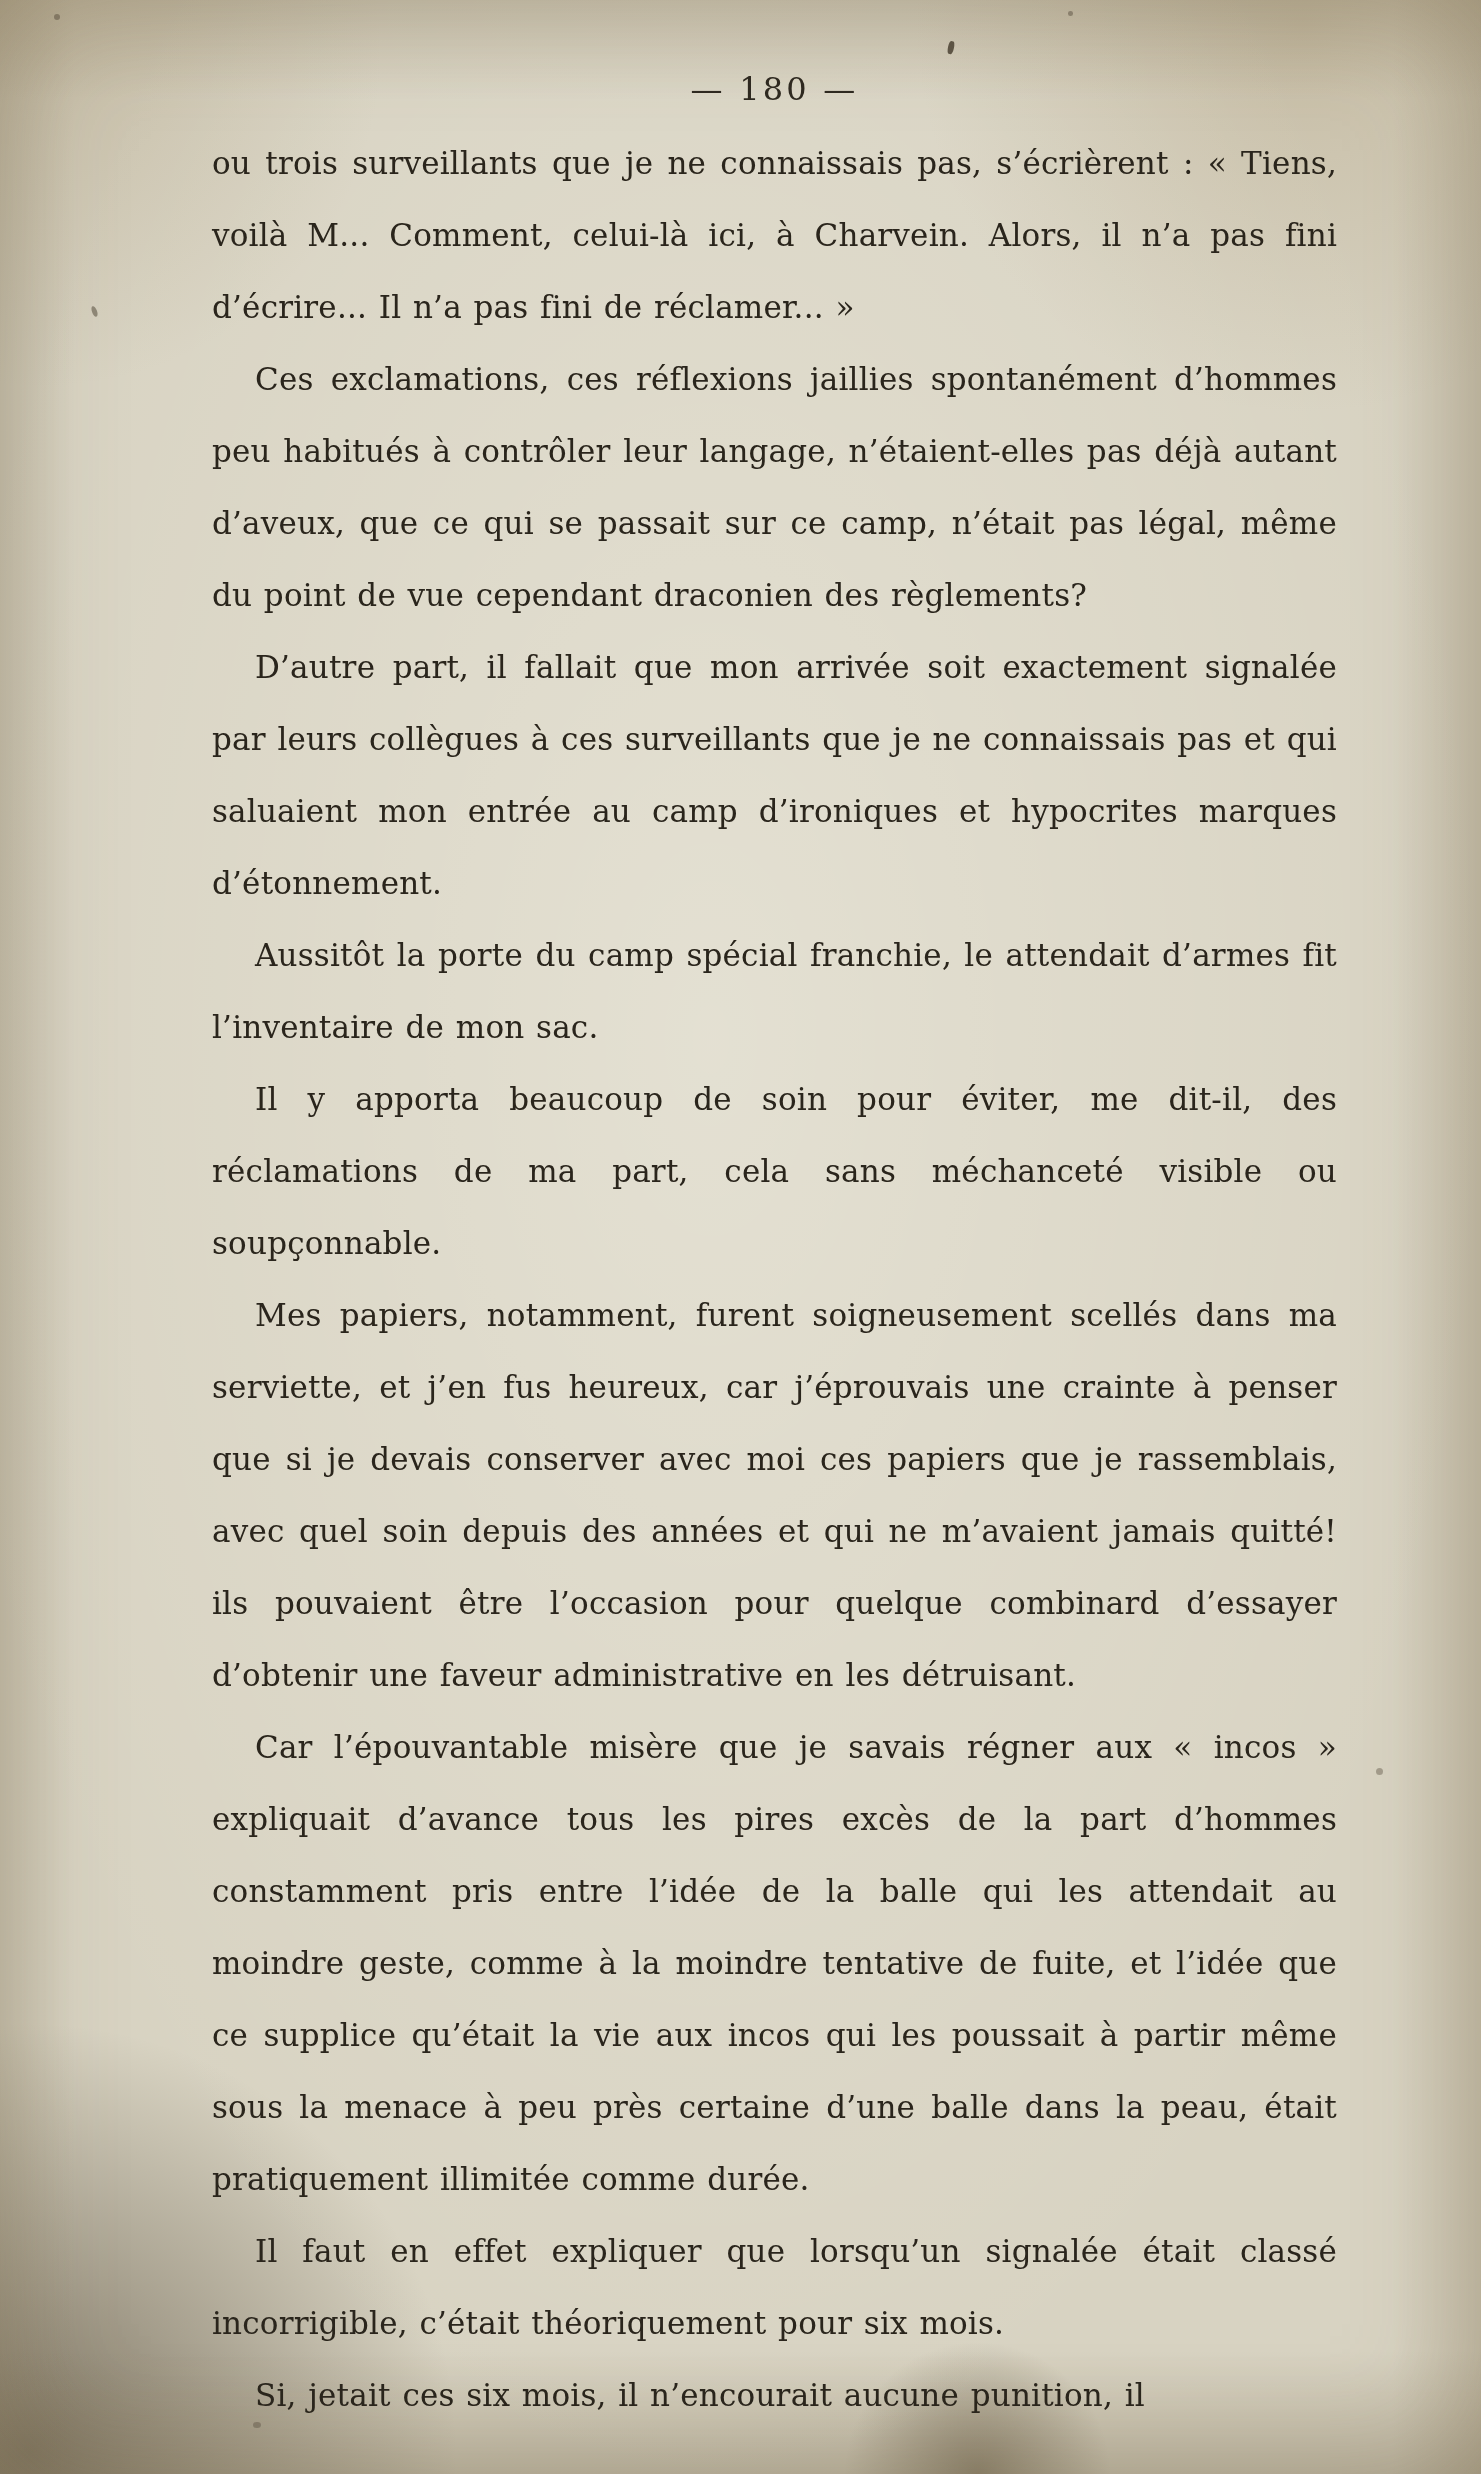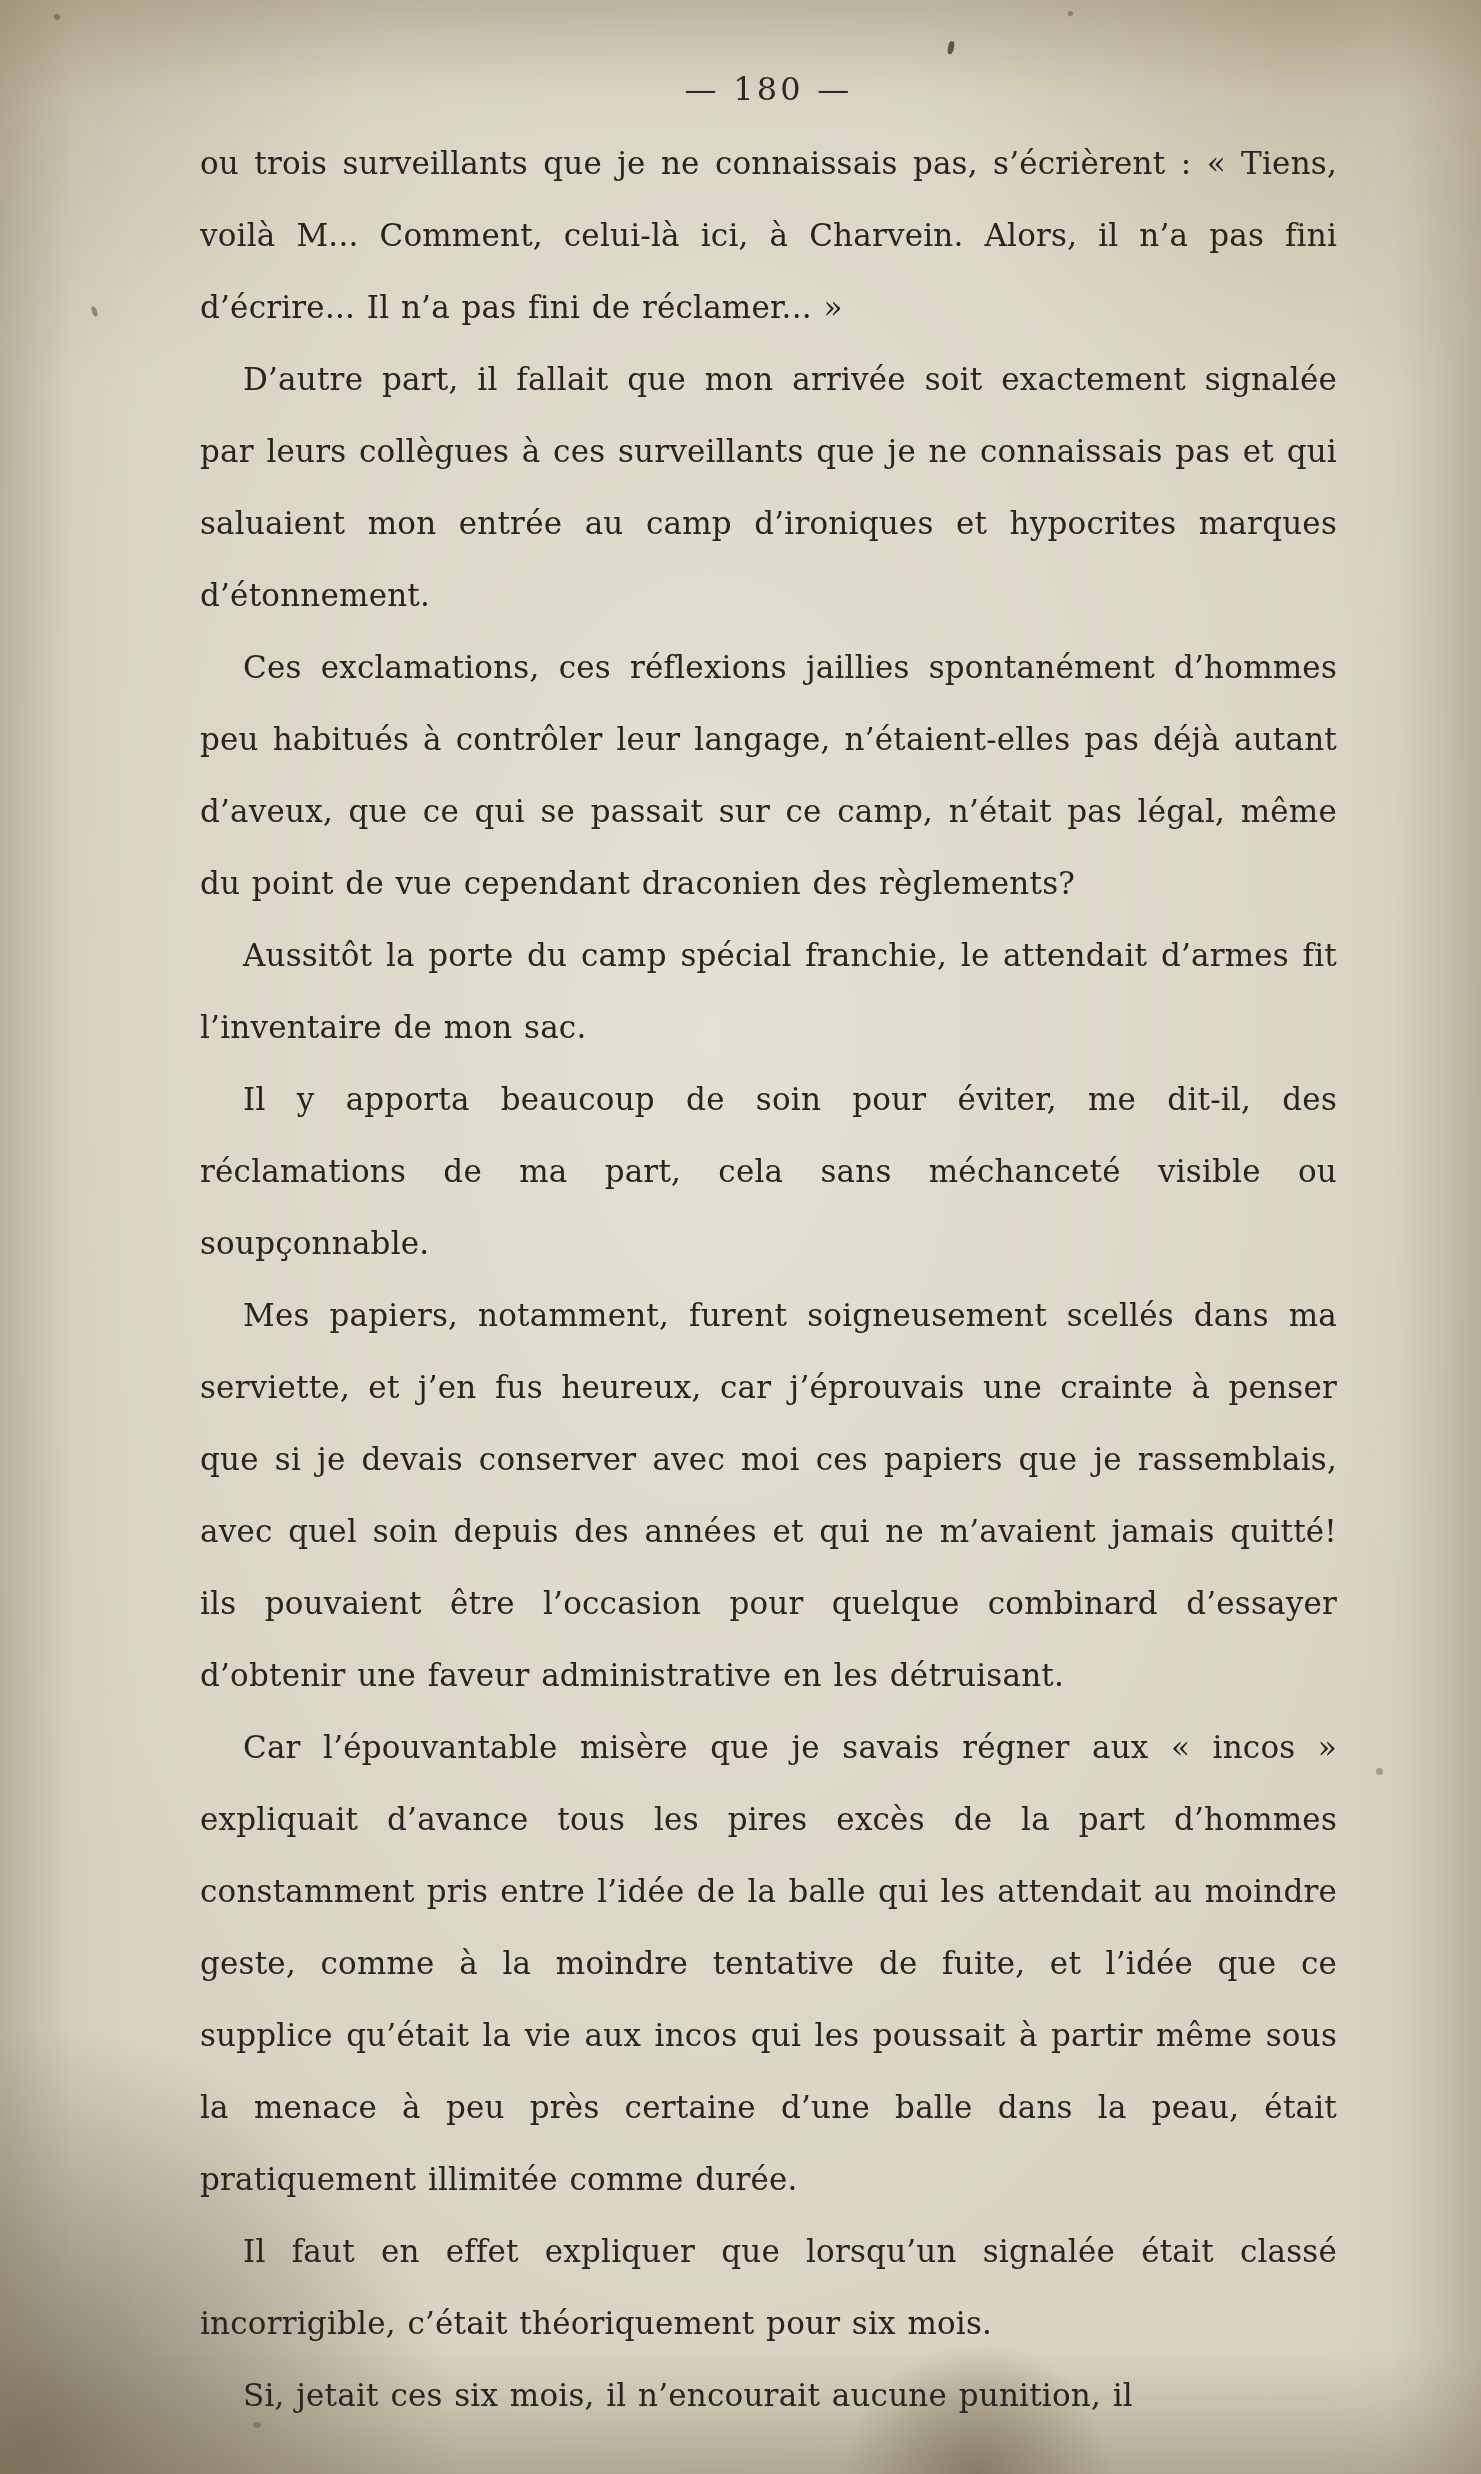--- a/index.html
+++ b/index.html
@@ -34,21 +34,21 @@
       
       radial-gradient(circle at 66% 100%, rgba(90,78,55,0.55), rgba(90,78,55,0) 5%),
       
       radial-gradient(circle at 88% 1%, rgba(168,150,115,0.35), rgba(168,150,115,0) 14%),
       
       radial-gradient(circle at 3% 2%, rgba(160,143,110,0.30), rgba(160,143,110,0) 12%);
     box-shadow: inset 0 0 126px rgba(105,92,66,0.30);
   }
   .content {
     position: absolute;
-    left: 200px;
+    left: 212px;
     right: 144px;
     top: 70px;
     color: #2a251c;
   }
   .page-number {
     text-align: center;
     font-size: 32px;
     letter-spacing: 3.2px;
     margin: 0 0 19px 0;
     color: #2e2920;
@@ -88,22 +88,22 @@
   <span class="speck s3"></span>
   <span class="speck s4"></span>
   <span class="speck s5"></span>
   <span class="speck s6"></span>
 
   <div class="content">
     <div class="page-number">— 180 —</div>
 
     <div class="text-block">
       <p class="continuation">ou trois surveillants que je ne connaissais pas, s’écrièrent : « Tiens, voilà M... Comment, celui-là ici, à Charvein. Alors, il n’a pas fini d’écrire... Il n’a pas fini de réclamer... »</p>
+      <p>Ces exclamations, ces réflexions jaillies spontanément d’hommes peu habitués à contrôler leur langage, n’étaient-elles pas déjà autant d’aveux, que ce qui se passait sur ce camp, n’était pas légal, même du point de vue cependant draconien des règlements?</p>
       <p>D’autre part, il fallait que mon arrivée soit exactement signalée par leurs collègues à ces surveillants que je ne connaissais pas et qui saluaient mon entrée au camp d’ironiques et hypocrites marques d’étonnement.</p>
-      <p>Ces exclamations, ces réflexions jaillies spontanément d’hommes peu habitués à contrôler leur langage, n’étaient-elles pas déjà autant d’aveux, que ce qui se passait sur ce camp, n’était pas légal, même du point de vue cependant draconien des règlements?</p>
       <p>Aussitôt la porte du camp spécial franchie, le attendait d’armes fit l’inventaire de mon sac.</p>
       <p>Il y apporta beaucoup de soin pour éviter, me dit-il, des réclamations de ma part, cela sans méchanceté visible ou soupçonnable.</p>
       <p>Mes papiers, notamment, furent soigneusement scellés dans ma serviette, et j’en fus heureux, car j’éprouvais une crainte à penser que si je devais conserver avec moi ces papiers que je rassemblais, avec quel soin depuis des années et qui ne m’avaient jamais quitté! ils pouvaient être l’occasion pour quelque combinard d’essayer d’obtenir une faveur administrative en les détruisant.</p>
       <p>Car l’épouvantable misère que je savais régner aux « incos » expliquait d’avance tous les pires excès de la part d’hommes constamment pris entre l’idée de la balle qui les attendait au moindre geste, comme à la moindre tentative de fuite, et l’idée que ce supplice qu’était la vie aux incos qui les poussait à partir même sous la menace à peu près certaine d’une balle dans la peau, était pratiquement illimitée comme durée.</p>
       <p>Il faut en effet expliquer que lorsqu’un signalée était classé incorrigible, c’était théoriquement pour six mois.</p>
       <p>Si, jetait ces six mois, il n’encourait aucune punition, il</p>
     </div>
   </div>
 </div>
 

